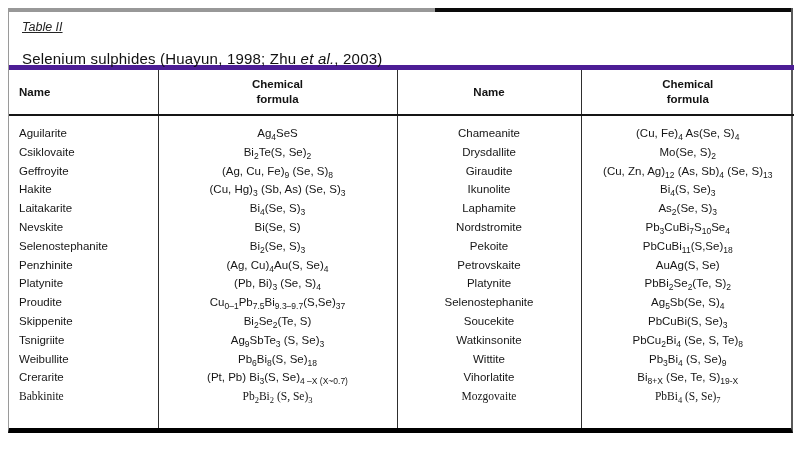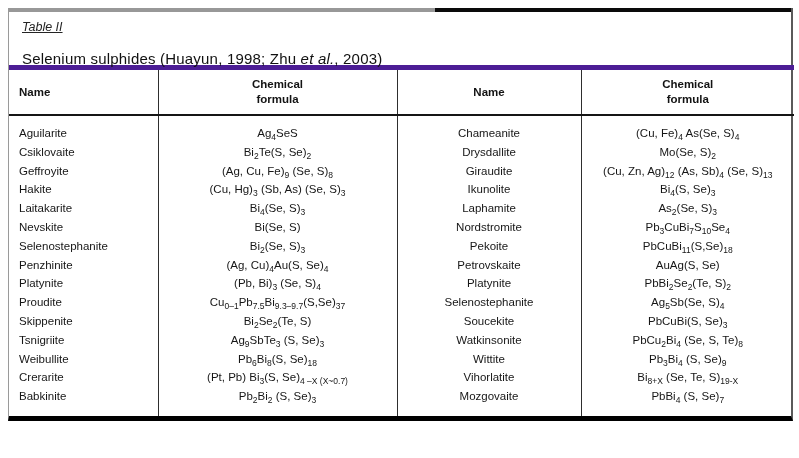--- a/index.html
+++ b/index.html
@@ -74,21 +74,21 @@
     font-size: 11.5px;
     height: 18.8px;
     line-height: 18.8px;
     padding: 0;
     text-align: center;
     white-space: nowrap;
     overflow: hidden;
     color: #161616;
   }
   tbody tr:first-child td { padding-top: 8px; }
-  tbody tr:last-child td { padding-bottom: 10px; }
+  tbody tr:last-child td { padding-bottom: 22px; font-family: Liberation Serif, serif; }
   sub {
     font-size: 8.5px;
     line-height: 0;
     letter-spacing: 0;
   }
 </style>
 </head>
 <body>
 
 <div class="sheet">

